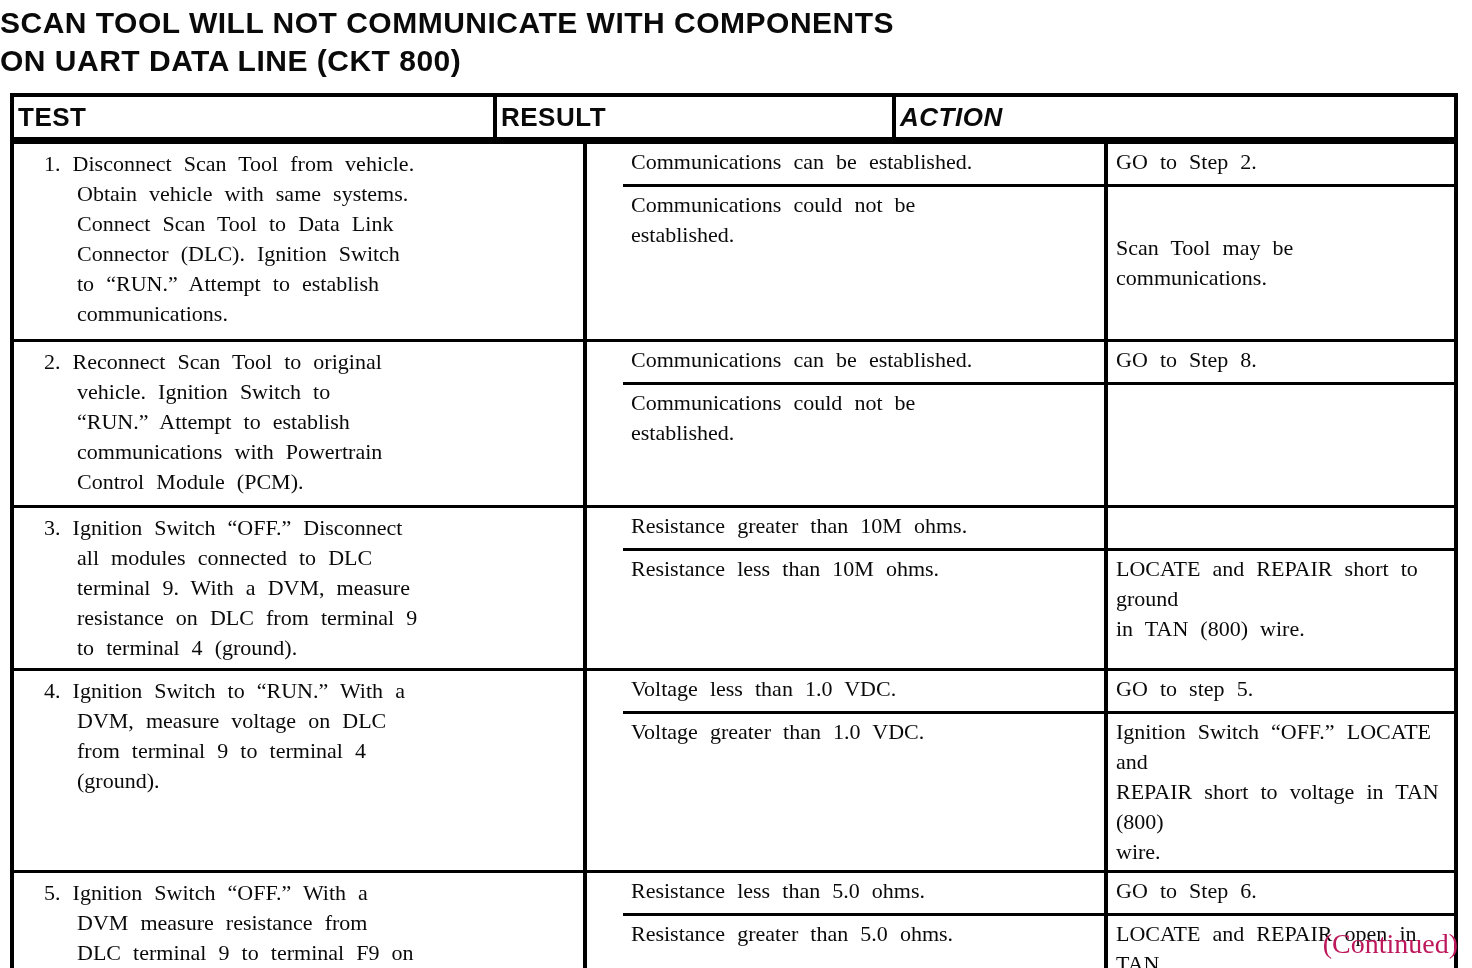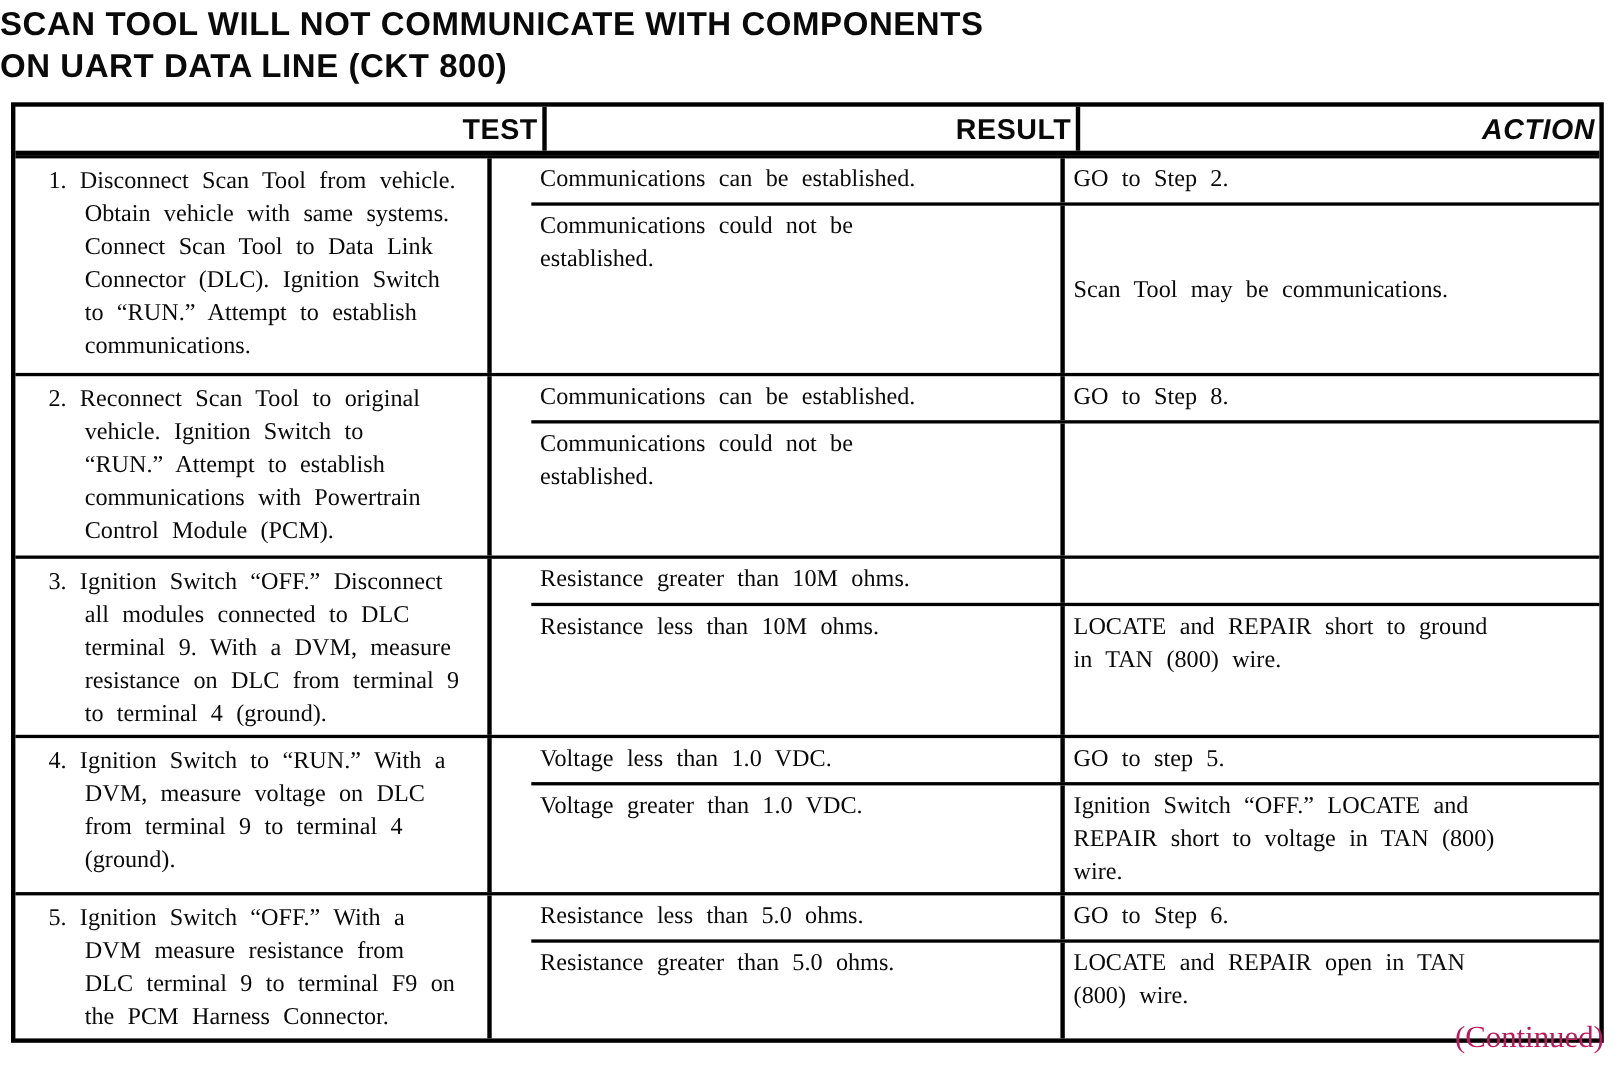--- a/index.html
+++ b/index.html
@@ -43,44 +43,44 @@
     display: flex;
     border-bottom: 4px solid #000;
     font-family: "Liberation Sans", sans-serif;
     font-weight: bold;
     font-size: 26px;
     letter-spacing: 0.5px;
     color: #0a0a0a;
   }
   .th {
     box-sizing: border-box;
-    text-align: right;
+    text-align: left;
     padding: 5px 4px 4px 4px;
     min-height: 39px;
   }
   .col-test   { width: 483px; border-right: 4px solid #000; }
-  .col-result { width: 485px; border-right: 4px solid #000; }
+  .col-result { width: 399px; border-right: 4px solid #000; }
   .col-action { flex: 1; font-style: italic; }
 
   .trow {
     display: flex;
     border-top: 3px solid #000;
   }
   .trow:first-of-type { border-top: none; }
 
   .cell {
     box-sizing: border-box;
     font-size: 22px;
     line-height: 30px;
     word-spacing: 0.30em;
     white-space: pre-line;
     color: #0a0a0a;
   }
   .cell.test {
-    width: 433px;
+    width: 573px;
     border-right: 4px solid #000;
     padding: 5px 8px 5px 63px;
     text-indent: -33px;
   }
   .rhs {
     flex: 1;
     display: flex;
     flex-direction: column;
   }
   .subrow { display: flex; margin-left: 36px; }

